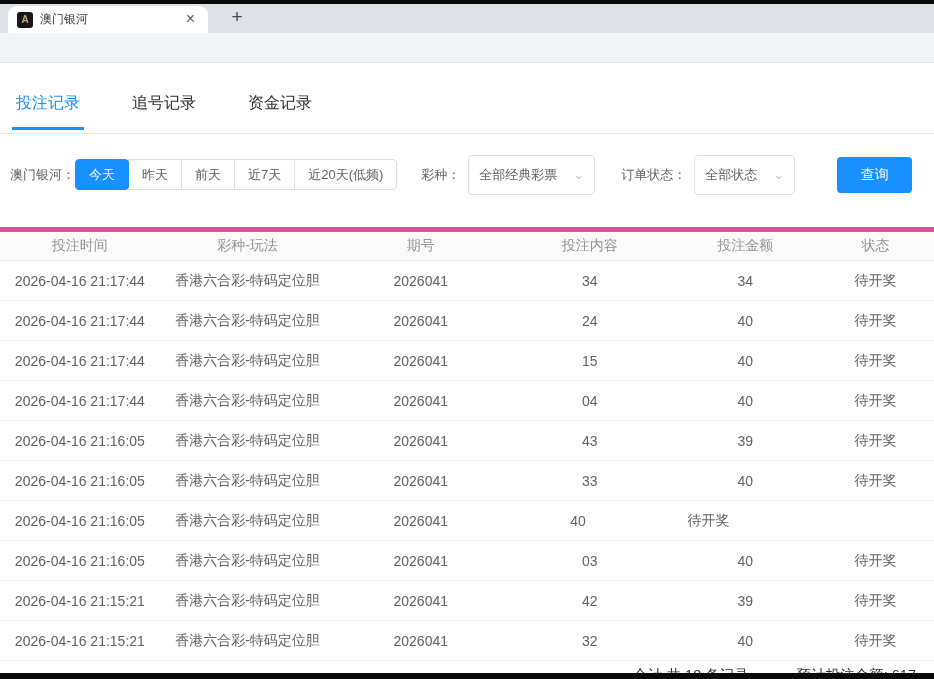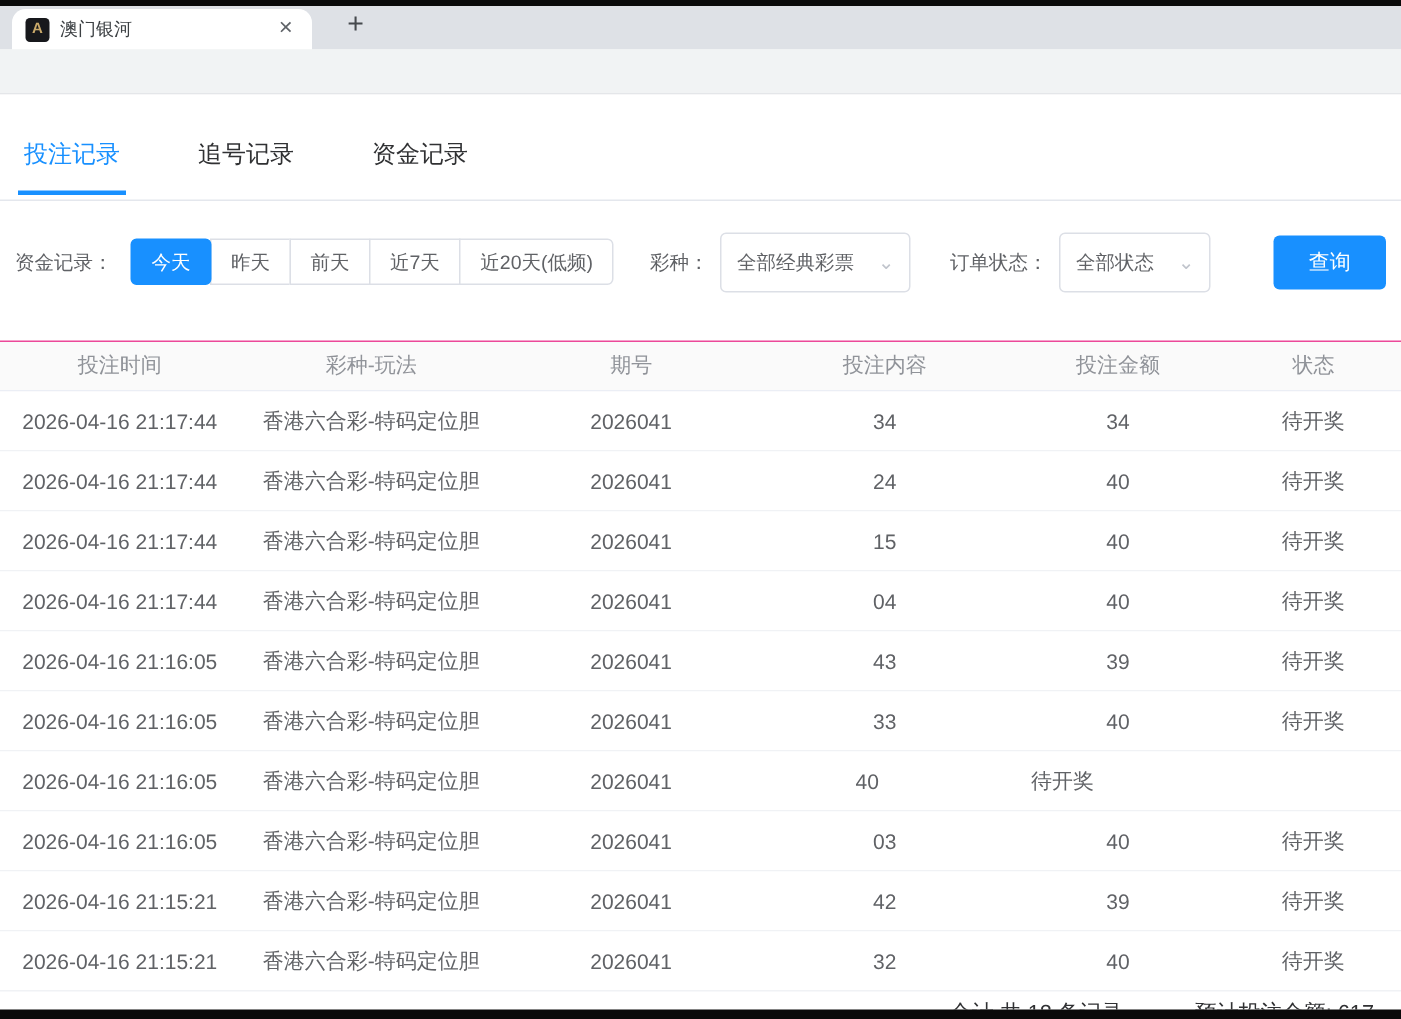--- a/index.html
+++ b/index.html
@@ -20,30 +20,30 @@
 
   .nav-tabs { display:flex; padding:0 12px; border-bottom:1px solid #e4e7ed; height:56px; align-items:flex-start; gap:44px; flex:0 0 auto;margin-top:15px; }
   .nav-tab { font-size:16px; color:#303133; padding:15px 4px 15px; position:relative; cursor:pointer; white-space:nowrap; }
   .nav-tab.active { color:var(--accent); }
   .nav-tab.active::after { content:""; position:absolute; left:0; right:0; bottom:-1px; height:3px; background:var(--accent); }
 
   .filters { display:flex; align-items:center; padding:0 10px; height:81px; flex:0 0 auto; }
   .flabel { font-size:13px; color:#606266; white-space:nowrap; }
   .btn-group { display:flex; margin-right:24px; }
   .tbtn { height:31px; padding:0 13px; font-size:13px; color:#606266; background:#fff; border:1px solid #dcdfe6; margin-left:-1px; cursor:pointer; white-space:nowrap; font-family:inherit; }
-  .tbtn:first-child { margin-left:12px; border-radius:4px 0 0 4px; }
+  .tbtn:first-child { margin-left:0; border-radius:4px 0 0 4px; }
   .tbtn:last-child { border-radius:0 4px 4px 0; }
   .tbtn.active { background:var(--accent); border-color:var(--accent); color:#fff; border-radius:4px; position:relative; z-index:1; }
   .select { height:40px; border:1px solid #dcdfe6; border-radius:4px; background:#fff; display:flex; align-items:center; padding:0 10px; gap:16px; font-size:13px; color:#606266; margin-left:8px; margin-right:26px; cursor:pointer; white-space:nowrap; }
   .chev { color:#c0c4cc; font-size:13px; line-height:10px; }
   .query-btn { width:75px; height:36px; background:var(--accent); color:#fff; border:none; border-radius:4px; font-size:14px; cursor:pointer; margin-left:16px; font-family:Liberation Serif, serif; }
 
   .tablewrap { margin-top:12px; flex:0 0 auto; }
   .thead, .trow { display:flex; width:100%; }
-  .thead { height:34px; align-items:center; background:#fafafa; border-top:1px solid #ec4899; border-bottom:1px solid #ebeef5;justify-content:center; }
+  .thead { height:34px; align-items:center; background:#fafafa; border-top:5px solid #ec4899; border-bottom:1px solid #ebeef5; }
   .th { font-size:14px; color:#909399; }
   .trow { height:40px; align-items:center; border-bottom:1px solid #f0f2f5; font-size:14px; color:#606266; background:#fff; }
   .tc { text-align:center; white-space:nowrap; overflow:hidden; }
   .c0 { width:17.1%; }
   .c1 { width:18.8%; }
   .c2 { width:18.3%; }
   .c3 { width:17.9%; }
   .c4 { width:15.4%; }
   .c5 { width:12.5%; }
 
@@ -69,21 +69,21 @@
 
   <div class="content">
 
     <div class="nav-tabs">
         <div class="nav-tab active">投注记录</div>
         <div class="nav-tab">追号记录</div>
         <div class="nav-tab">资金记录</div>
       </div>
 
     <div class="filters">
-      <span class="flabel">资金记录：</span>
+      <span class="flabel">澳门银河：</span>
       <div class="btn-group">
           <button class="tbtn active">今天</button>
           <button class="tbtn">昨天</button>
           <button class="tbtn">前天</button>
           <button class="tbtn">近7天</button>
           <button class="tbtn">近20天(低频)</button>
         </div>
 
       <span class="flabel">彩种：</span>
       <div class="select">

